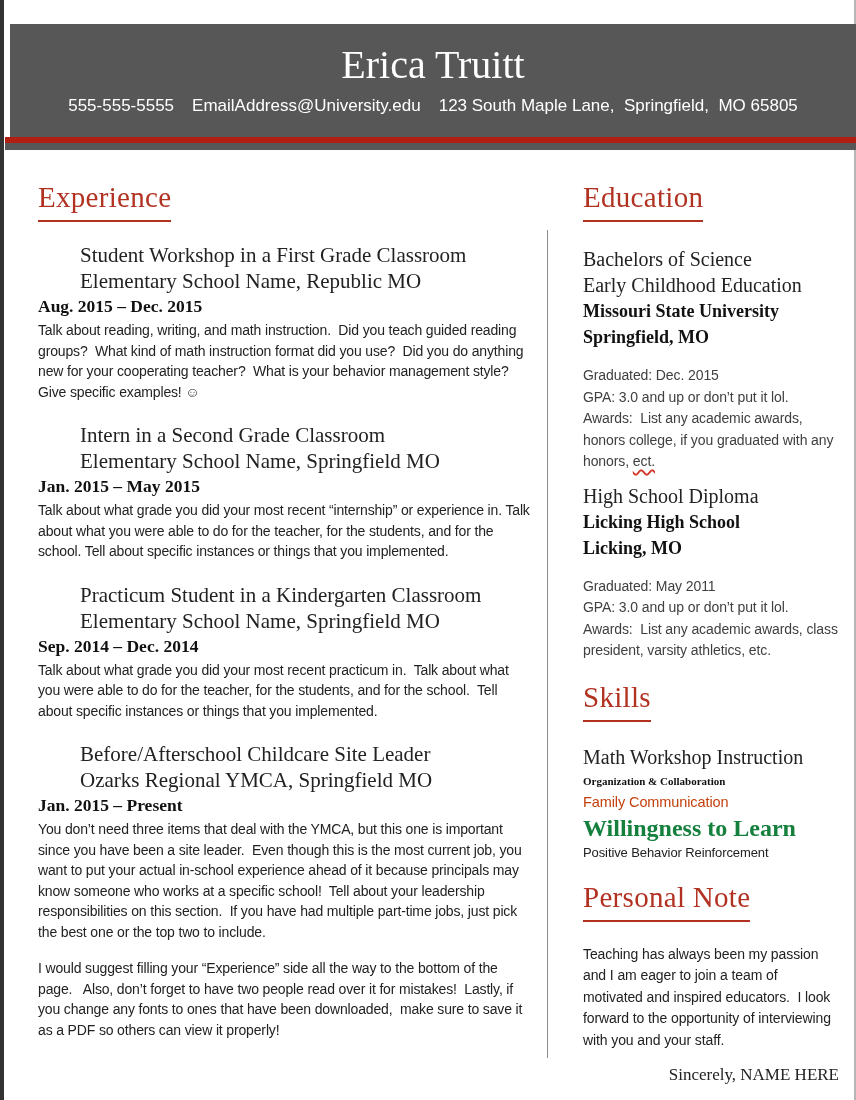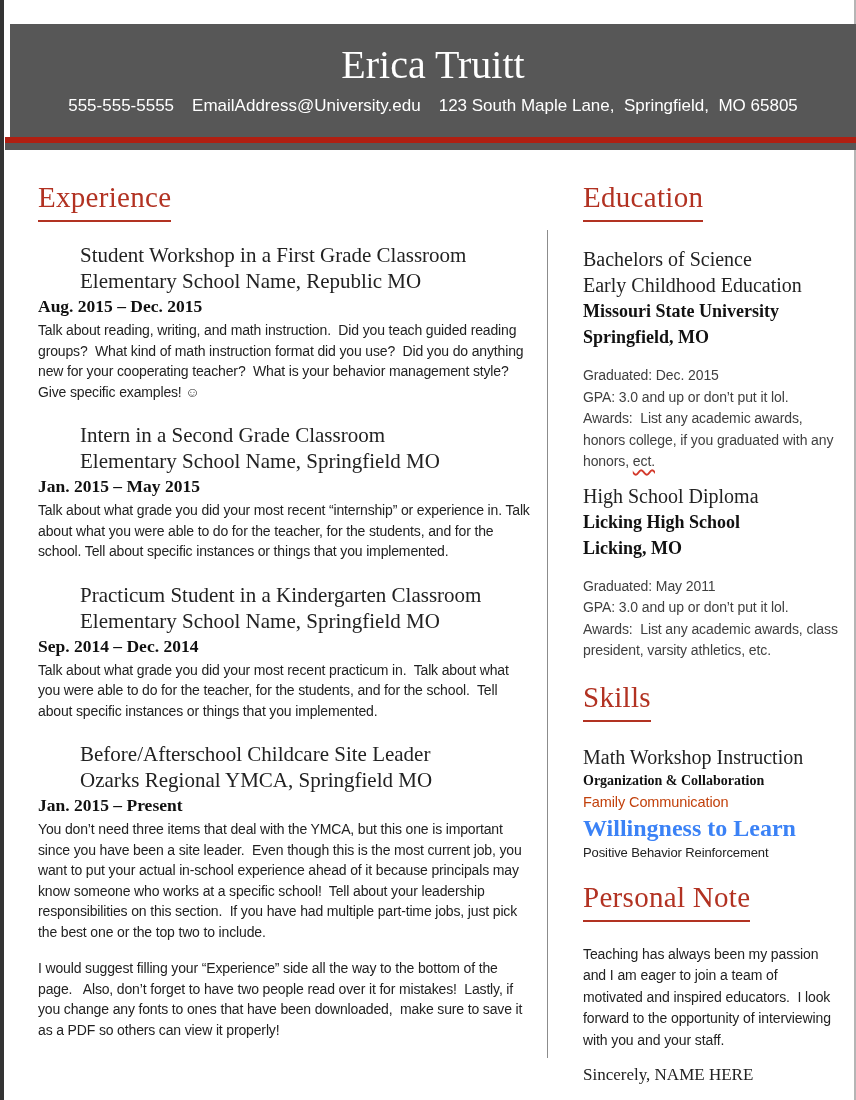--- a/index.html
+++ b/index.html
@@ -108,38 +108,38 @@
     text-decoration:underline wavy #d3392b;
     text-decoration-skip-ink:none;
     text-underline-offset:3px;
     text-decoration-thickness:1.5px;
   }
 
   
   .skills-section{margin-top:20px;}
   .skills-list{margin-top:22px;}
   .skill-serif{font-family:"Liberation Serif",serif;font-size:20px;line-height:26px;color:#222;}
-  .skill-bold-small{font-family:"Liberation Serif",serif;font-weight:bold;font-size:14px;line-height:22px;color:#111;}
+  .skill-bold-small{font-family:"Liberation Serif",serif;font-weight:bold;font-size:11px;line-height:22px;color:#111;}
   .skill-sans{font-size:14.5px;line-height:21px;letter-spacing:-0.1px;color:#c2410c;}
-  .skill-bold-large{font-family:"Liberation Serif",serif;font-weight:bold;font-size:24px;line-height:30px;color:#3b82f6;}
+  .skill-bold-large{font-family:"Liberation Serif",serif;font-weight:bold;font-size:24px;line-height:30px;color:#15803d;}
   .skill-sans-small{font-size:13px;line-height:19px;letter-spacing:-0.1px;color:#222;}
 
   
   .note-section{margin-top:20px;}
   .note-text{
     margin-top:22px;
     font-size:14px;line-height:21.5px;
     letter-spacing:-0.1px;
     white-space:pre-wrap;color:#222;
   }
   .signature{
     margin-top:13px;
     font-family:"Liberation Serif",serif;
     font-size:17px;line-height:22px;
-    text-align:left;
+    text-align:right;
     color:#222;
   }
 </style>
 </head>
 <body>
 
 <div class="page">
   <div class="edge-left"></div>
   <div class="edge-right"></div>
 

